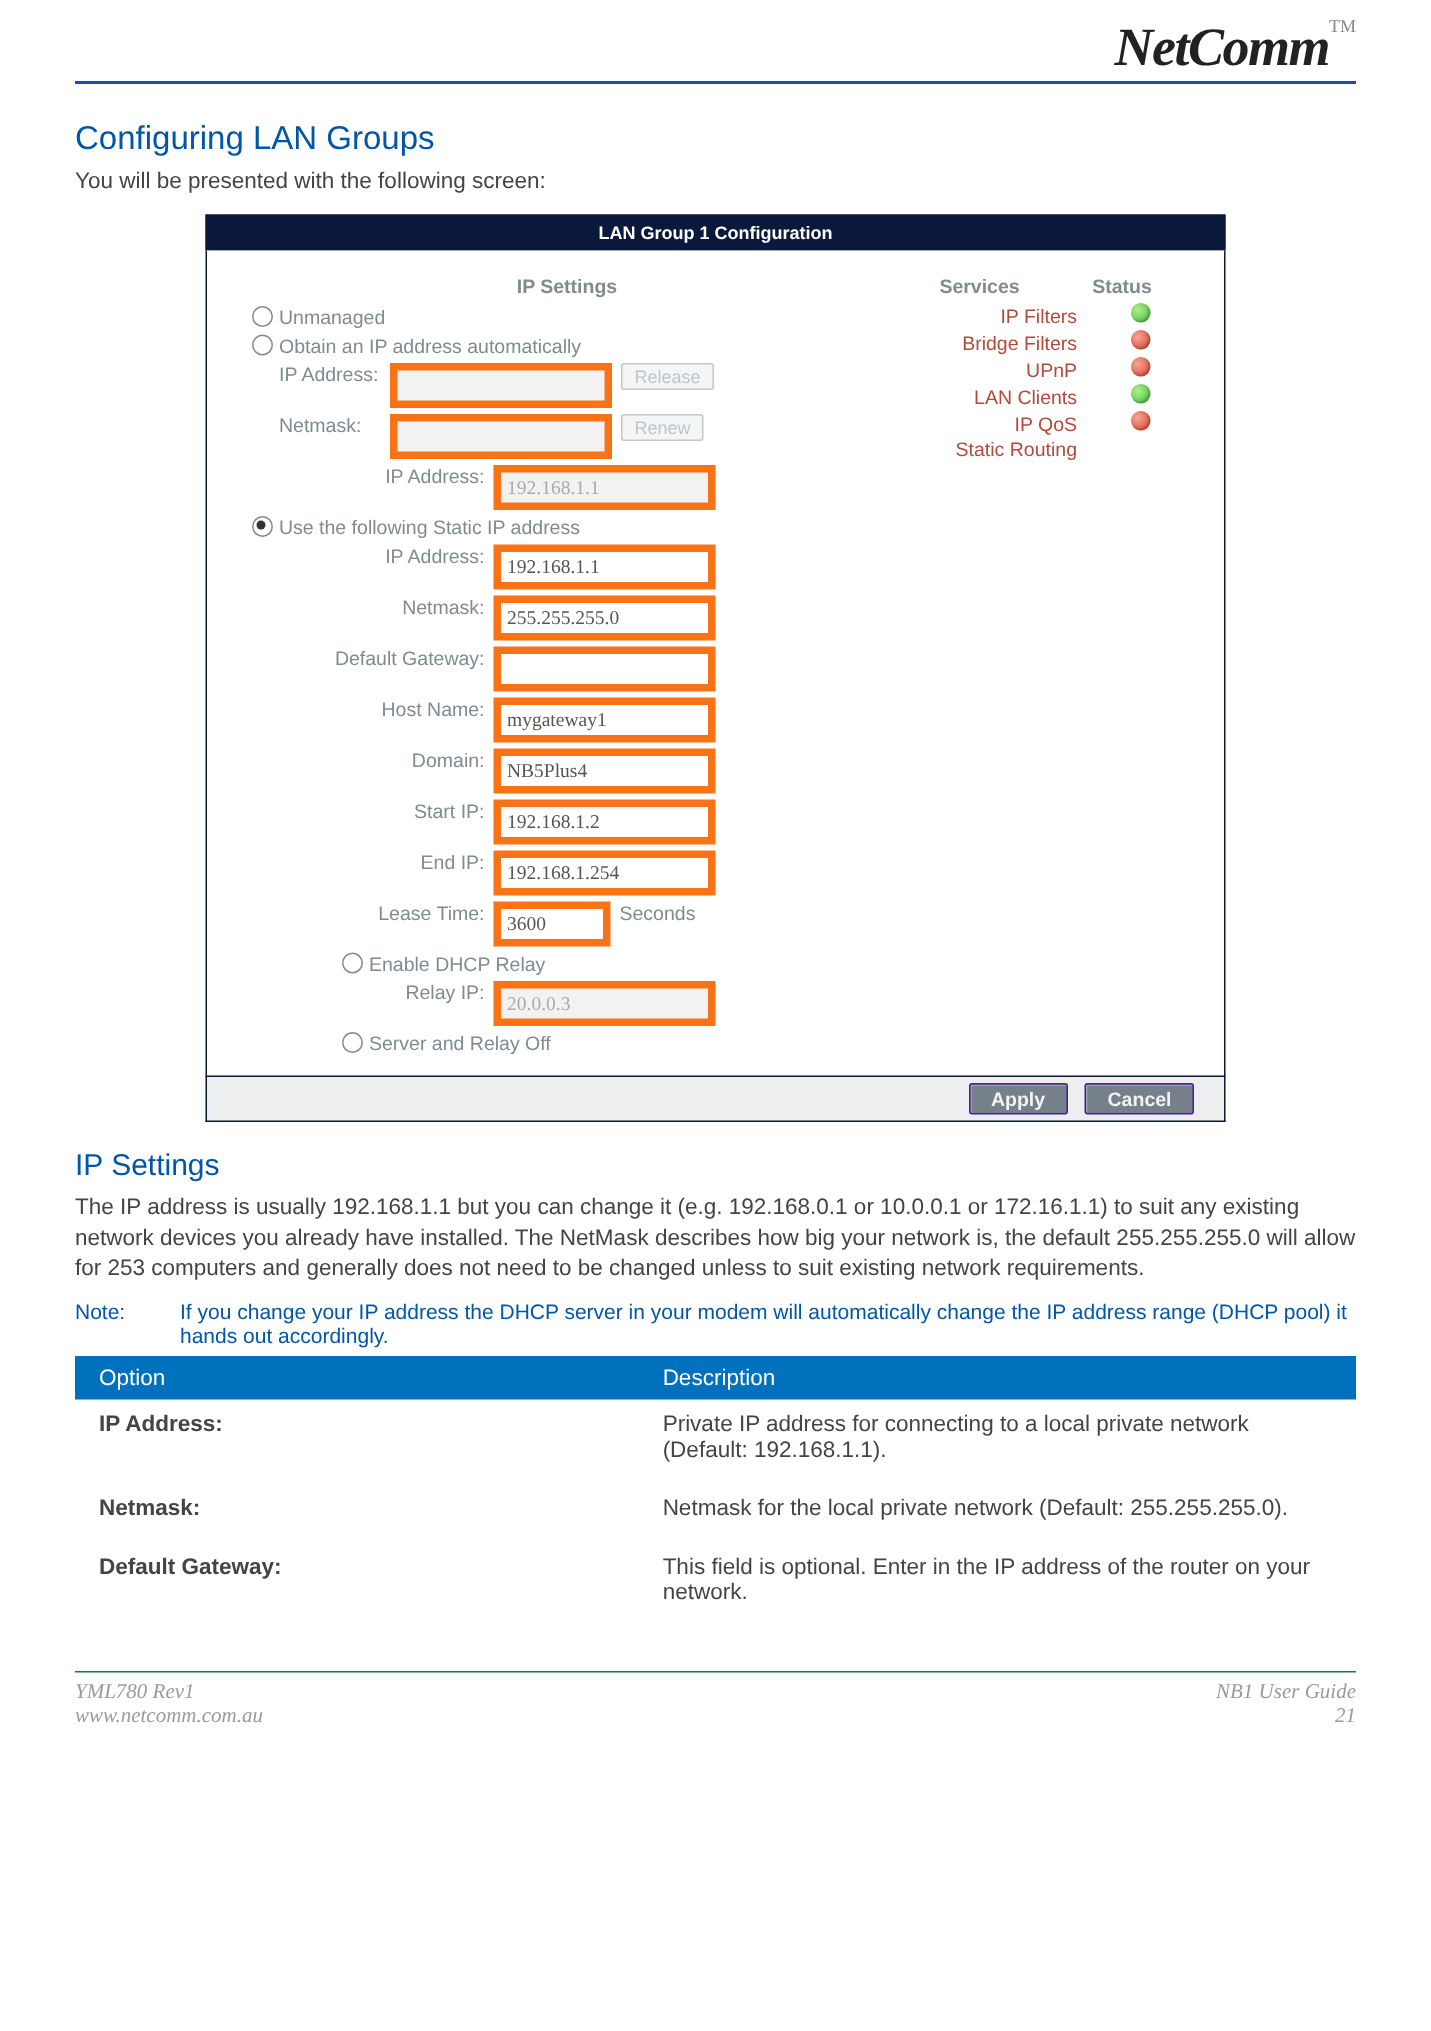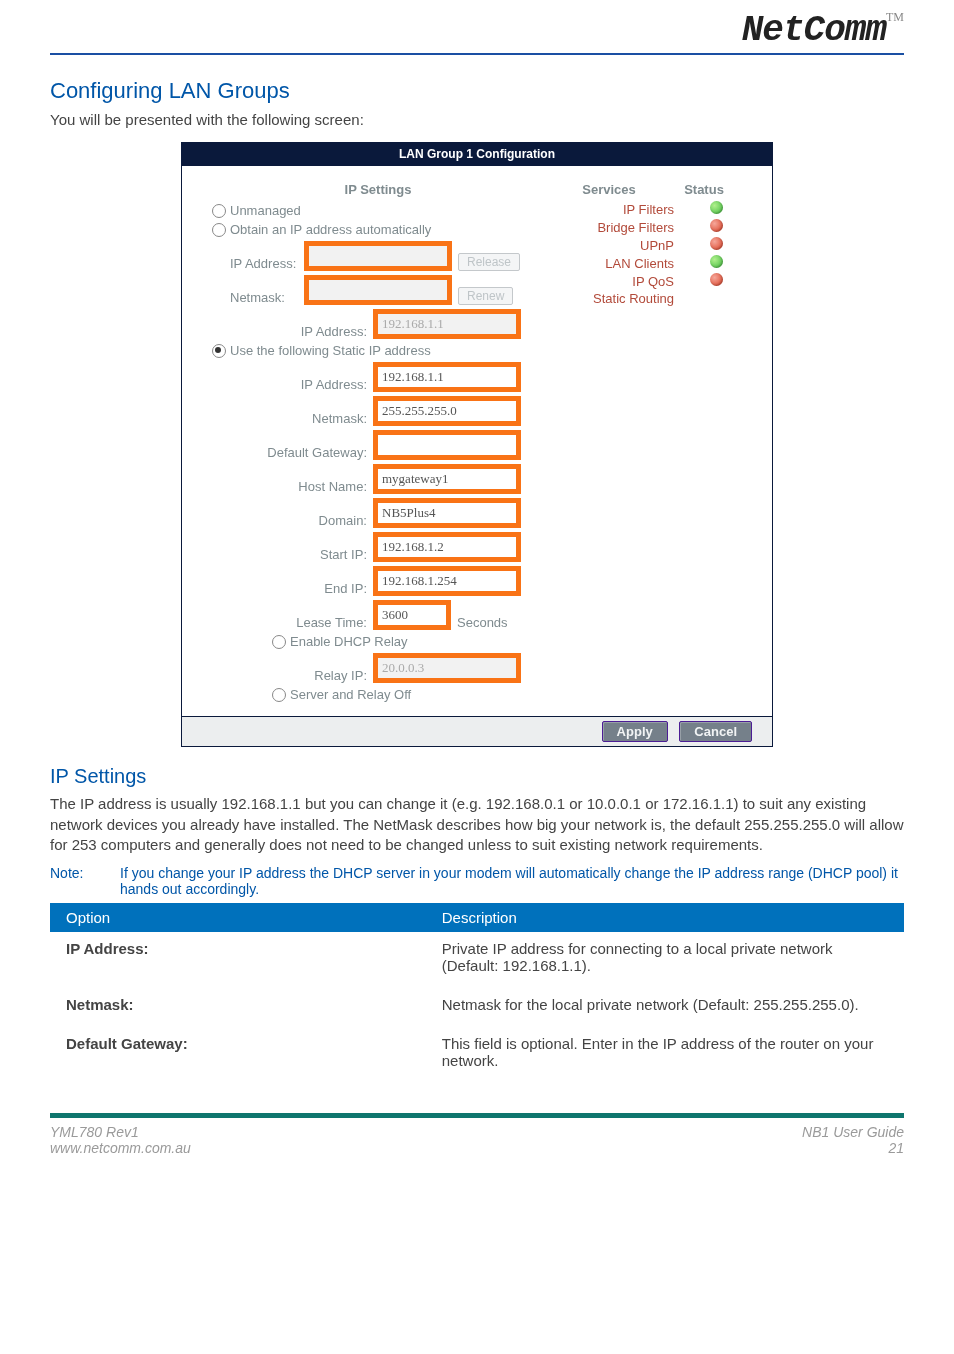--- a/index.html
+++ b/index.html
@@ -12,21 +12,21 @@
     width: 954px;
   }
   .page {
     padding: 0 50px 30px 50px;
   }
   .logo {
     text-align: right;
     padding: 10px 0 5px 0;
   }
   .logo-text {
-    font-family: Liberation Mono, monospace;
+    font-family: Liberation Serif, serif;
     font-style: italic;
     font-weight: bold;
     font-size: 36px;
     color: #222;
     letter-spacing: -1px;
   }
   .logo-tm {
     font-size: 12px;
     vertical-align: top;
     font-style: normal;
@@ -86,21 +86,21 @@
     color: #444;
   }
   .opt-row td.k {
     font-weight: bold;
     width: 44%;
   }
 
   
   .panel-wrap {
     margin: 12px auto 0 auto;
-    width: 592px;
+    width: 680px;
   }
   .panel-title {
     background: #0a193b;
     color: #fff;
     text-align: center;
     font-weight: bold;
     font-size: 12px;
     padding: 4px 0;
     border: 1px solid #0a193b;
   }
@@ -122,21 +122,21 @@
     color: #7f8b8f;
   }
   .ip-heading {
     font-weight: bold;
     text-align: center;
     color: #7f8b8f;
     margin-bottom: 6px;
   }
   .form-row {
     display: flex;
-    align-items: flex-end;
+    align-items: flex-start;
     margin: 4px 0;
   }
   .form-row label, .form-label {
     color: #7f8b8f;
   }
   .form-label-r {
     text-align: right;
     width: 155px;
     padding-right: 6px;
     color: #7f8b8f;
@@ -231,23 +231,24 @@
     border-radius: 2px;
     margin-left: 8px;
     box-shadow: inset 1px 1px 0 rgba(255,255,255,0.25);
   }
   .page-footer {
     display: flex;
     justify-content: space-between;
     color: #9a9a9a;
     font-style: italic;
     font-size: 14px;
-    border-top: 5px solid #0f766e;
+    border-top: 1px solid #0f766e;
     padding: 6px 0 0 0;
     margin-top: 30px;
+    font-family: Liberation Serif, serif;
   }
   .page-footer .r { text-align: right; }
 </style>
 </head>
 <body>
 
 <div class="page">
 
   <div class="logo">
     <span class="logo-text">NetComm</span><span class="logo-tm">TM</span>

